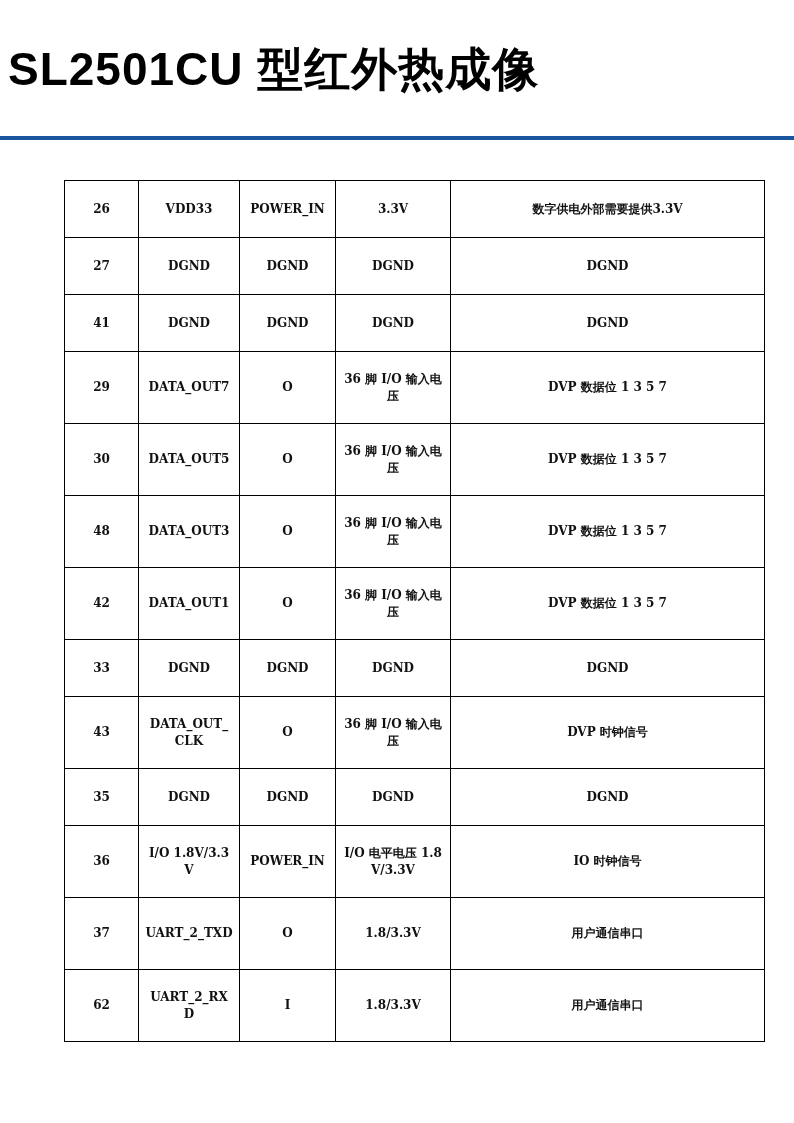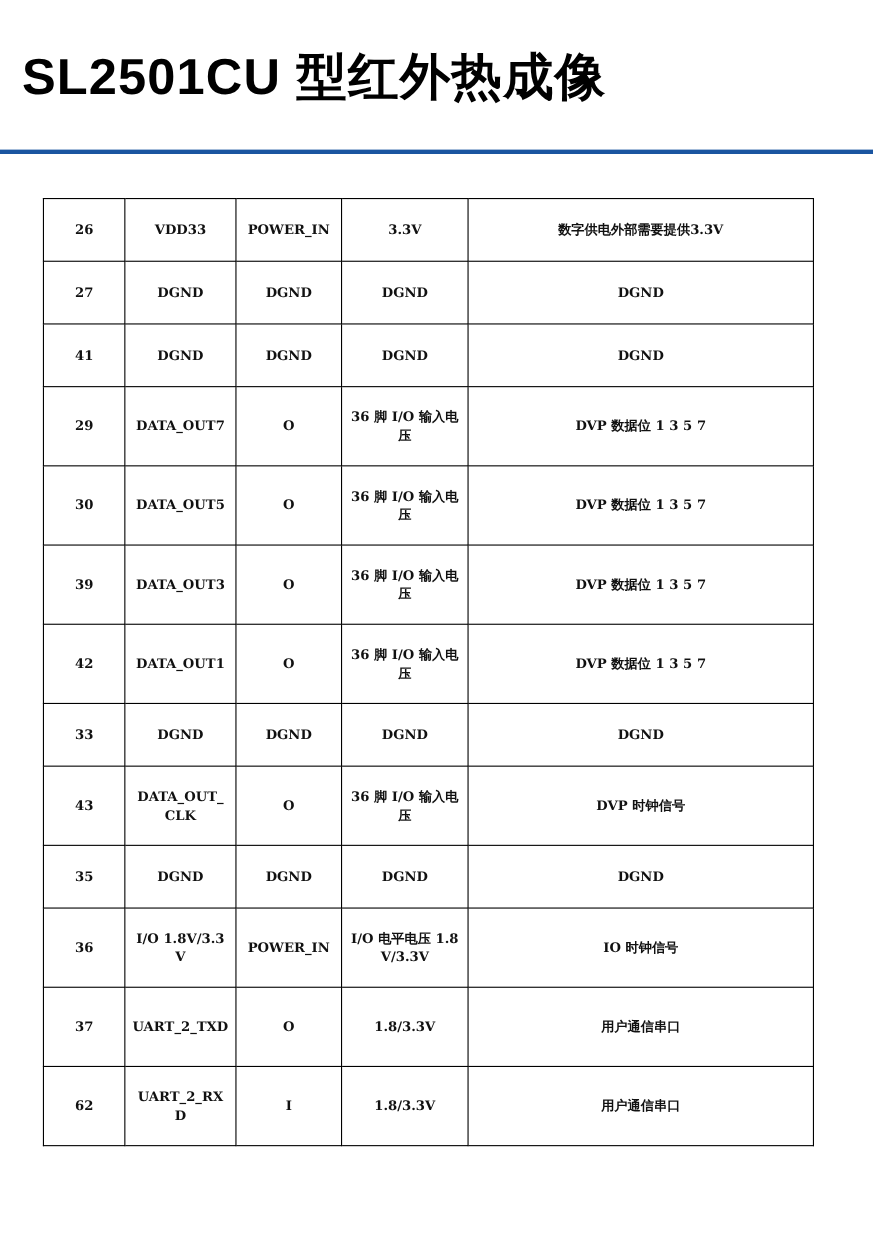--- a/index.html
+++ b/index.html
@@ -1,28 +1,28 @@
 <!DOCTYPE html>
 <html><head>
 <meta charset="utf-8">
 <style>
   html, body { margin: 0; padding: 0; background: #ffffff; }
   body { width: 794px; height: 1123px; position: relative; overflow: hidden; }
   .title {
     position: absolute; left: 8px; top: 38px;
     font-family: "Liberation Sans", "DejaVu Sans", sans-serif;
     font-weight: 700; font-size: 46px; line-height: 62px; color: #000;
-    letter-spacing: 1px; white-space: nowrap; margin-left: 12px;
+    letter-spacing: 1px; white-space: nowrap;
   }
   .rule {
     position: absolute; left: 0; top: 136px; width: 794px; height: 4px;
     background: #1a55a0;
   }
   table.pins {
-    position: absolute; left: 39px; top: 180px;
+    position: absolute; left: 64px; top: 180px;
     width: 700px; border-collapse: collapse; table-layout: fixed;
     font-family: "DejaVu Serif", "Liberation Serif", serif;
     font-weight: 700; font-size: 12px; color: #111; border-radius: 12px;
   }
   table.pins td {
     border: 1.5px solid #000; text-align: center; vertical-align: middle;
     padding: 0 6px; line-height: 17px; word-break: break-all;
   }
   tr.h58 td { height: 56px; }
   tr.h73 td { height: 71px; }
@@ -71,21 +71,21 @@
         <td>DVP  数据位 1 3 5 7</td>
       </tr>
       <tr class="h73">
         <td>30</td>
         <td>DATA_OUT5</td>
         <td>O</td>
         <td>36 脚 I/O 输入电压</td>
         <td>DVP  数据位 1 3 5 7</td>
       </tr>
       <tr class="h73">
-        <td>39</td>
+        <td>48</td>
         <td>DATA_OUT3</td>
         <td>O</td>
         <td>36 脚 I/O 输入电压</td>
         <td>DVP  数据位 1 3 5 7</td>
       </tr>
       <tr class="h73">
         <td>42</td>
         <td>DATA_OUT1</td>
         <td>O</td>
         <td>36 脚 I/O 输入电压</td>

